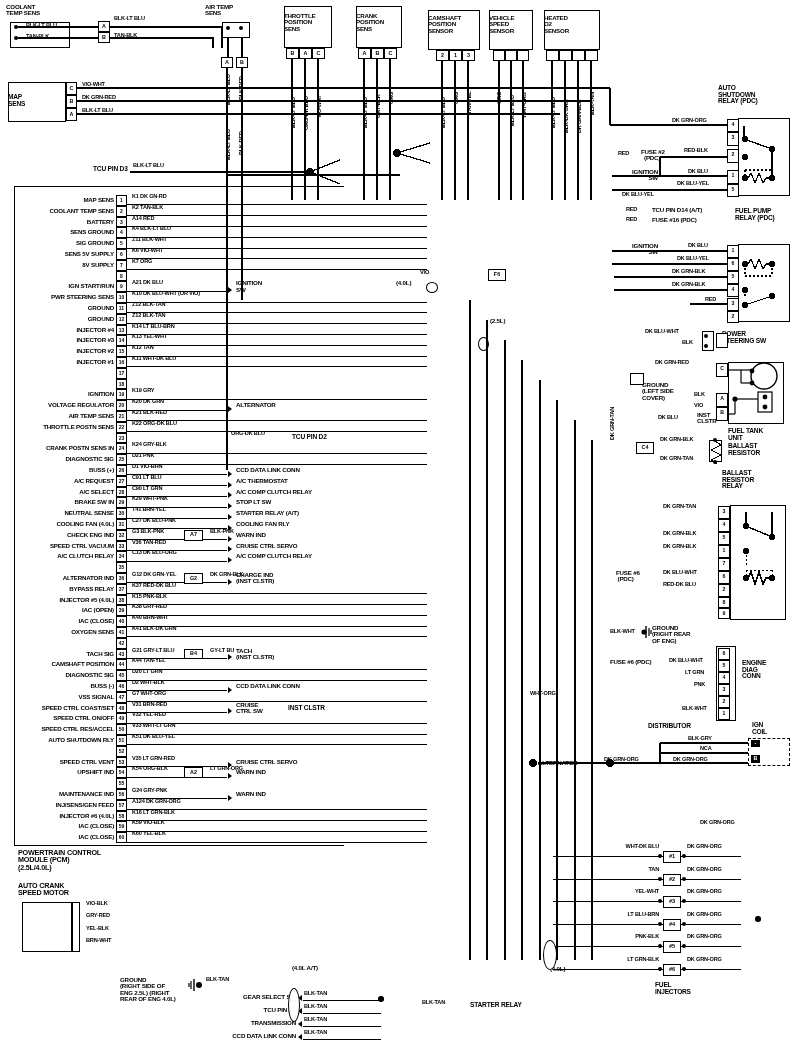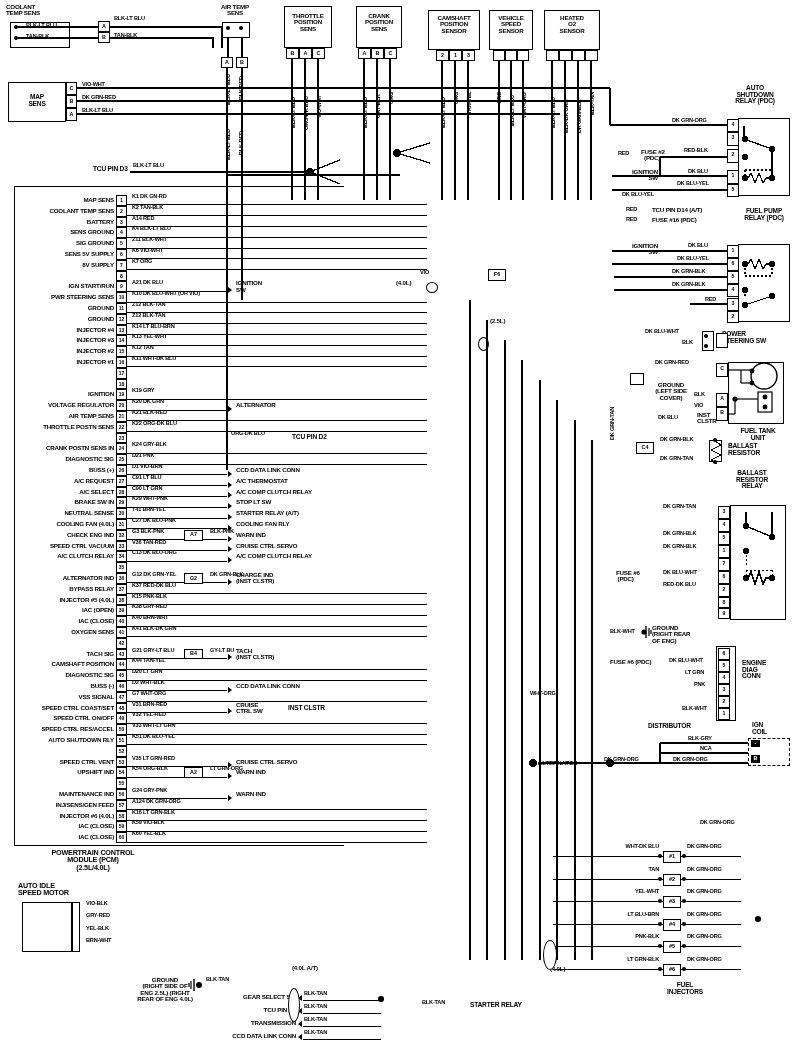--- a/index.html
+++ b/index.html
@@ -6,21 +6,21 @@
   body{font-family:"Liberation Sans",sans-serif;}
   #page{position:relative;width:794px;height:1041px;background:#ffffff;overflow:hidden;}
 
   
   .t{position:absolute;font-family:"Liberation Sans",sans-serif;font-weight:bold;color:#000;
      white-space:pre;line-height:1.02;letter-spacing:-0.2px;}
   .s55{font-size:5.6px;}
   .s6{font-size:6.2px;}
   .s65{font-size:6.6px;}
   .s7{font-size:7.2px;}
-  .ctr{text-align:center;}
+  .ctr{text-align:left;}
   .rt{text-align:right;}
   .vert{transform-origin:left top;transform:rotate(-90deg);}
 
   
   .box{position:absolute;border:1.4px solid #000;background:#fff;box-sizing:border-box;}
   .boxn{position:absolute;border:1px solid #000;background:#fff;box-sizing:border-box;
         font-size:5.4px;font-weight:bold;text-align:center;font-family:"Liberation Sans",sans-serif;
         display:flex;align-items:center;justify-content:center;line-height:1;}
   .pcmbox{position:absolute;border:1.6px solid #000;background:#fff;box-sizing:border-box;}
 
@@ -612,21 +612,21 @@
       <div class="h" style="left: 553px; top: 968.5px; width: 110px;"></div>
       <div class="h" style="left: 681px; top: 968.5px; width: 60px;"></div>
       <div class="dot" style="left: 658px; top: 966.5px;"></div>
       <div class="dot" style="left: 682px; top: 966.5px;"></div>
       <div class="dotb" style="left: 755px; top: 916px;"></div>
     </div>
   <div class="t s6" style="left:550px;top:966px;">(4.0L)</div>
   <div class="ell" style="left:543px;top:940px;width:12px;height:28px;"></div>
 
   <div class="t s7" style="left:18px;top:848px;width:140px;opacity:0;"></div>
-  <div class="t s7" style="left:18px;top:882px;">AUTO IDLE
+  <div class="t s7" style="left:18px;top:882px;">AUTO CRANK
 SPEED MOTOR</div>
   <div class="box" style="left:22px;top:902px;width:50px;height:50px;border-width:1.2px;"></div>
   <div class="boxn" style="left:72px;top:902px;width:8px;height:50px;border-width:1.2px;"></div>
   <div class="t s55" style="left:86px;top:901px;">VIO-BLK</div>
   <div class="t s55" style="left:86px;top:913px;">GRY-RED</div>
   <div class="t s55" style="left:86px;top:926px;">YEL-BLK</div>
   <div class="t s55" style="left:86px;top:938px;">BRN-WHT</div>
 
   <div class="t s6 ctr" style="left:120px;top:977px;width:90px;">GROUND
 (RIGHT SIDE OF

